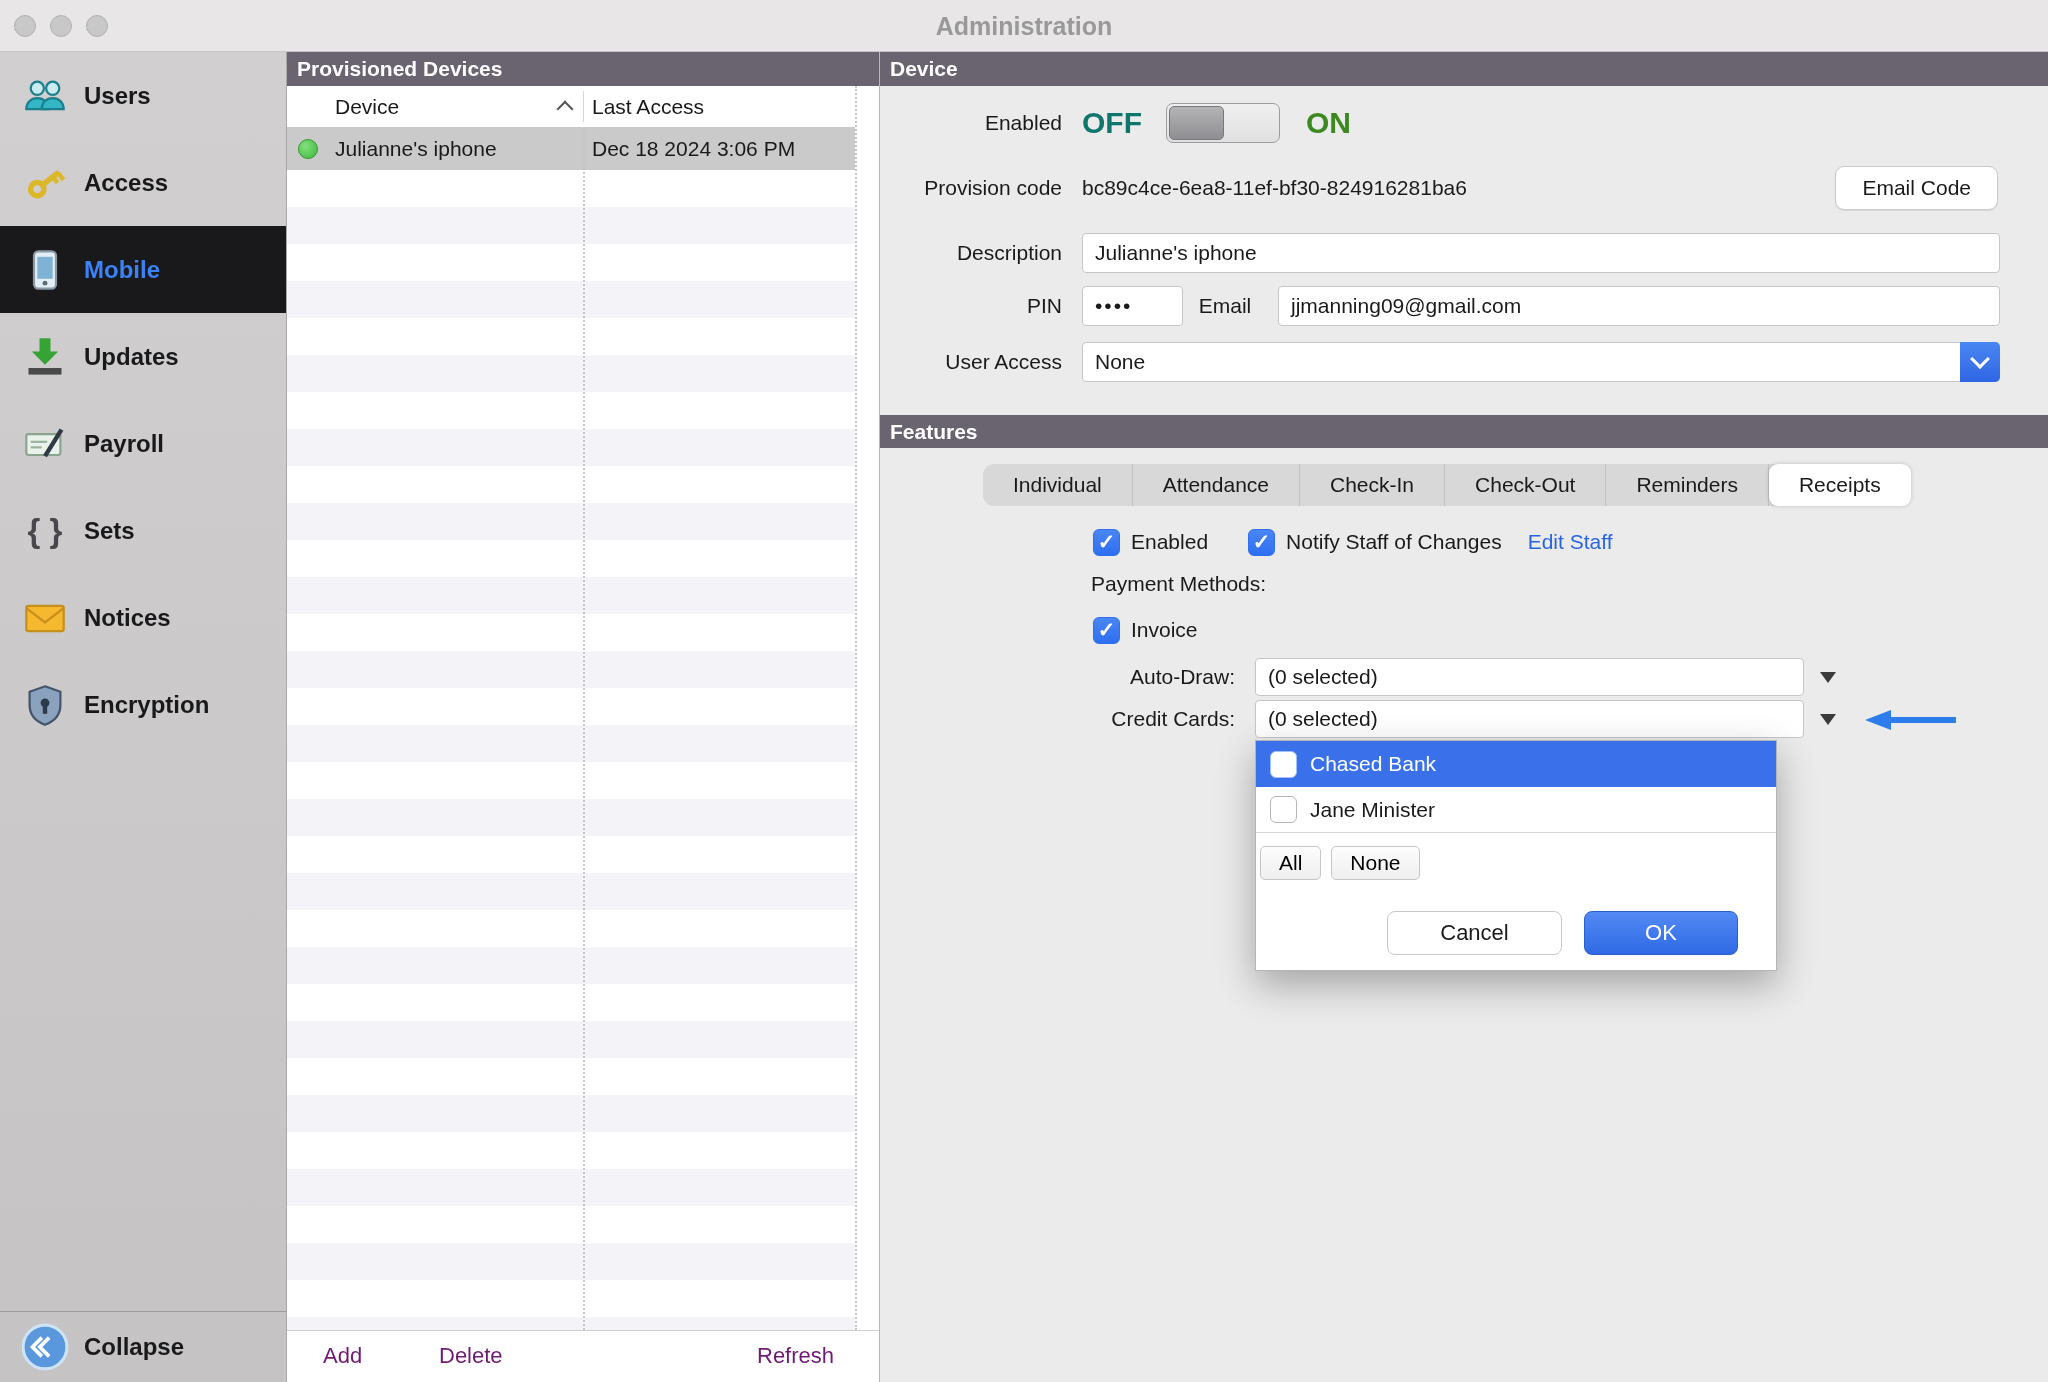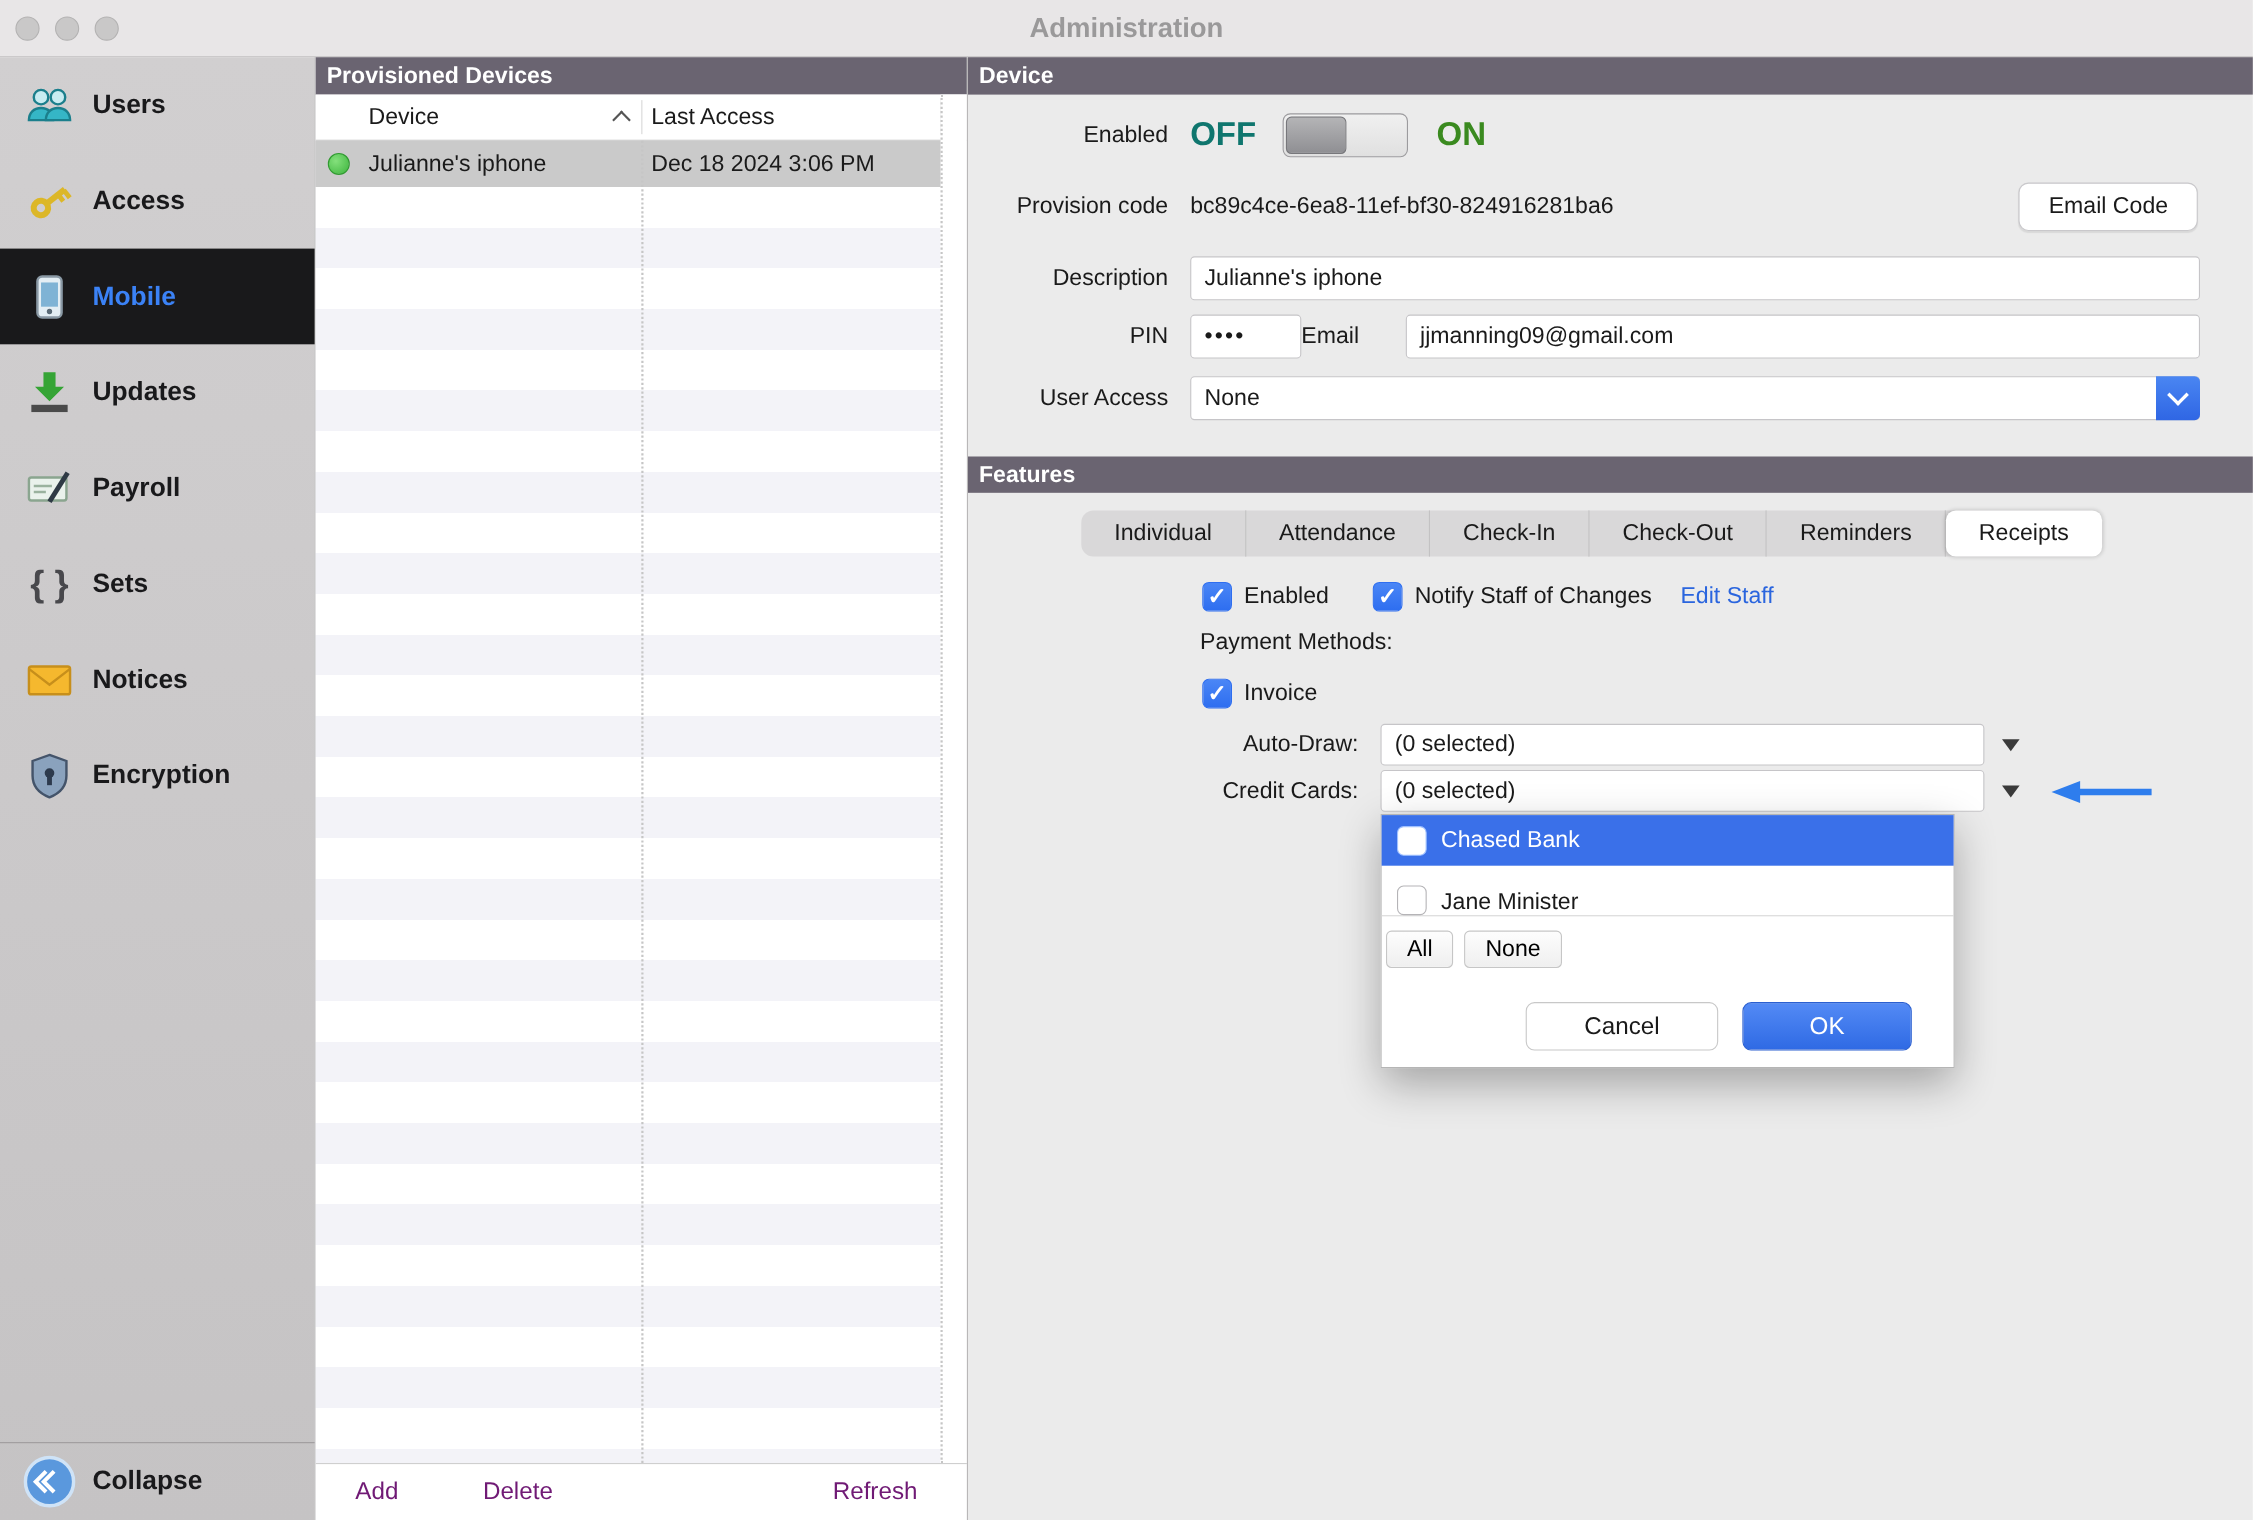--- a/index.html
+++ b/index.html
@@ -83,21 +83,21 @@
 
   .code-val { margin-left:20px; font-size:21px; }
   .email-code-btn { position:absolute; right:50px; top:0; height:44px; padding:0 26px;
     background:#fff; border:1px solid #c9c8cb; border-radius:9px; font-size:21px; color:#1a1a1a;
     font-family:"Liberation Sans", sans-serif; box-shadow:0 1px 1px rgba(0,0,0,0.08); cursor:pointer; }
 
   .tinput { margin-left:20px; height:40px; background:#fff; border:1px solid #c6c5c8; border-radius:4px;
     display:flex; align-items:center; padding-left:12px; font-size:21px; cursor:text; }
   .grow { flex:1; margin-right:48px; }
   .pin-box { width:101px; flex:none; letter-spacing:2px; }
-  .email-lbl { width:84px; text-align:left; flex:none; }
+  .email-lbl { width:84px; text-align:center; flex:none; }
   .ua-box { position:relative; padding-right:48px; cursor:pointer; }
   .ua-cap { position:absolute; right:-1px; top:-1px; bottom:-1px; width:40px;
     background:linear-gradient(#4a86f2,#2f66e4); border-radius:0 5px 5px 0;
     display:flex; align-items:center; justify-content:center; }
   .chev { width:14px; height:14px; border-left:3px solid #fff; border-bottom:3px solid #fff;
     transform:rotate(-45deg); margin-top:-6px; }
 
   
   .tabs { position:absolute; left:103px; top:412px; height:42px; display:flex;
     background:#d9d8d9; border-radius:11px; font-size:21px; }
@@ -129,21 +129,21 @@
     border-top:11px solid #3a3a3a; margin-left:16px; cursor:pointer; }
 
   .note-arrow { position:absolute; left:983px; top:655px; pointer-events:none; }
 
   
   .popup { position:absolute; left:375px; top:688px; width:522px; background:#fff;
     border:1px solid #b5b5b5; box-shadow:0 14px 36px rgba(0,0,0,0.30); z-index:5; }
   .opt { height:46px; display:flex; align-items:center; font-size:21px; cursor:pointer; }
   .opt.highlighted { background:#3a70e9; color:#fff; }
   .opt.highlighted .cb { border-color:#9fc0ff; }
-  .opt.row2 { border-bottom:1px solid #d8d8d8;align-items:flex-end; }
+  .opt.row2 { border-bottom:1px solid #d8d8d8; }
   .opt .cb { margin-left:14px; }
   .opt .olabel { margin-left:13px; }
   .popup-mid { display:flex; gap:10px; margin:13px 0 0 4px; }
   .sbtn { height:34px; padding:0 18px; font-size:21px; font-family:"Liberation Sans", sans-serif;
     background:linear-gradient(#fdfdfd,#efefef); border:1px solid #c6c6c6; border-radius:5px; cursor:pointer; }
   .popup-foot { display:flex; justify-content:flex-end; gap:22px; padding:31px 38px 15px 0; }
   .btn { height:44px; font-size:22px; border-radius:8px; display:flex; align-items:center;
     justify-content:center; font-family:"Liberation Sans", sans-serif; cursor:pointer; border:none; }
   .btn.cancel { width:175px; background:#fff; border:1px solid #c8c8c8; color:#1a1a1a; }
   .btn.ok { width:154px; background:linear-gradient(#538af5,#2f6ae4); border:1px solid #2a5fd0; color:#fff; }

